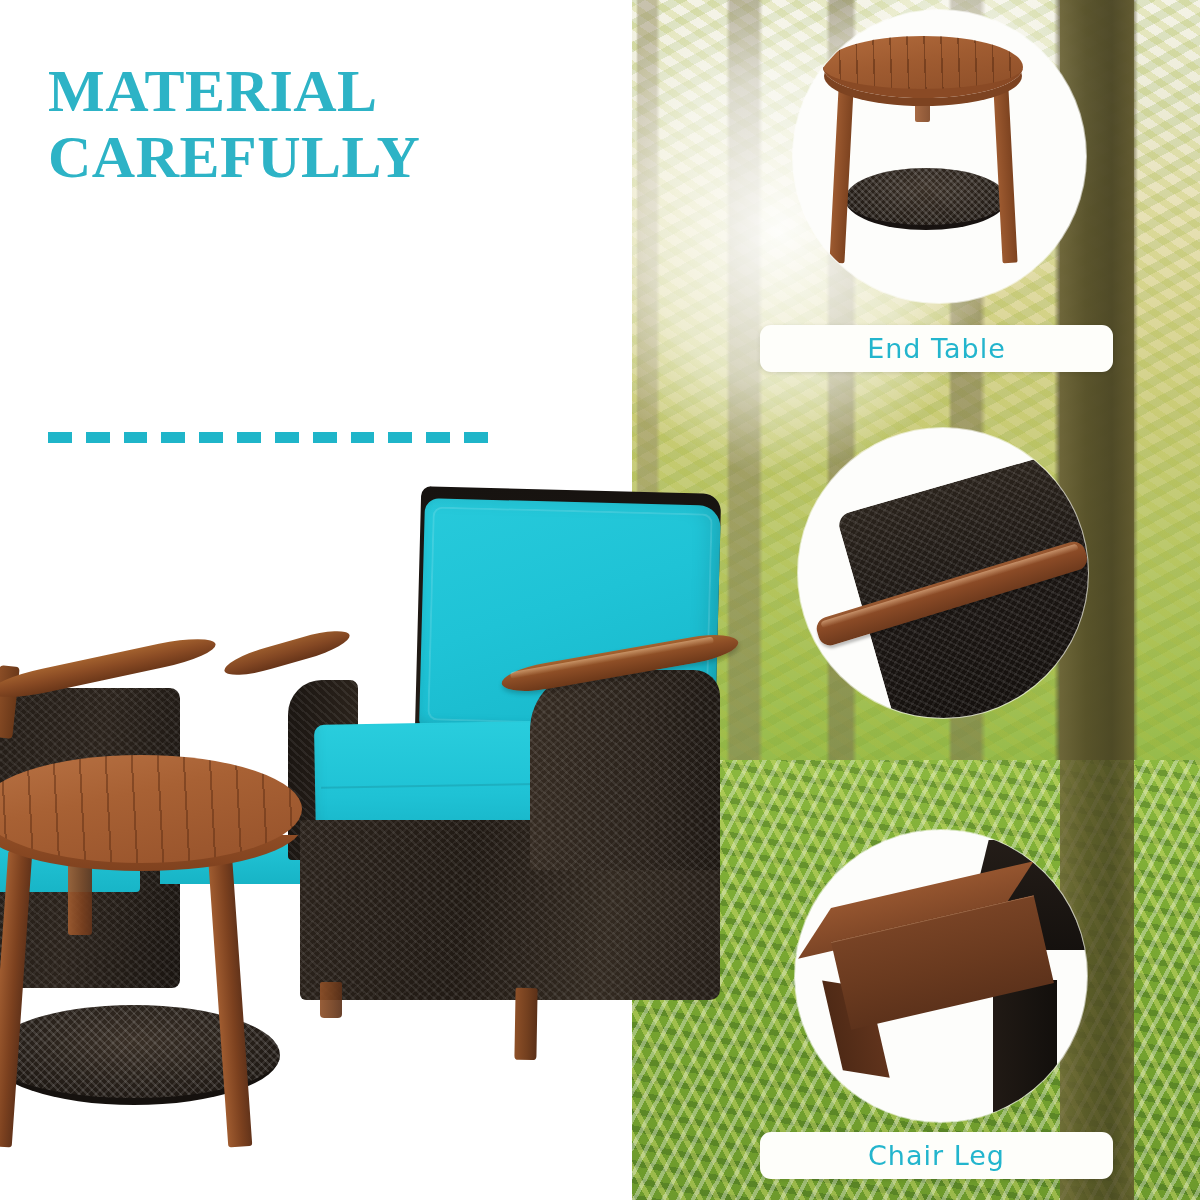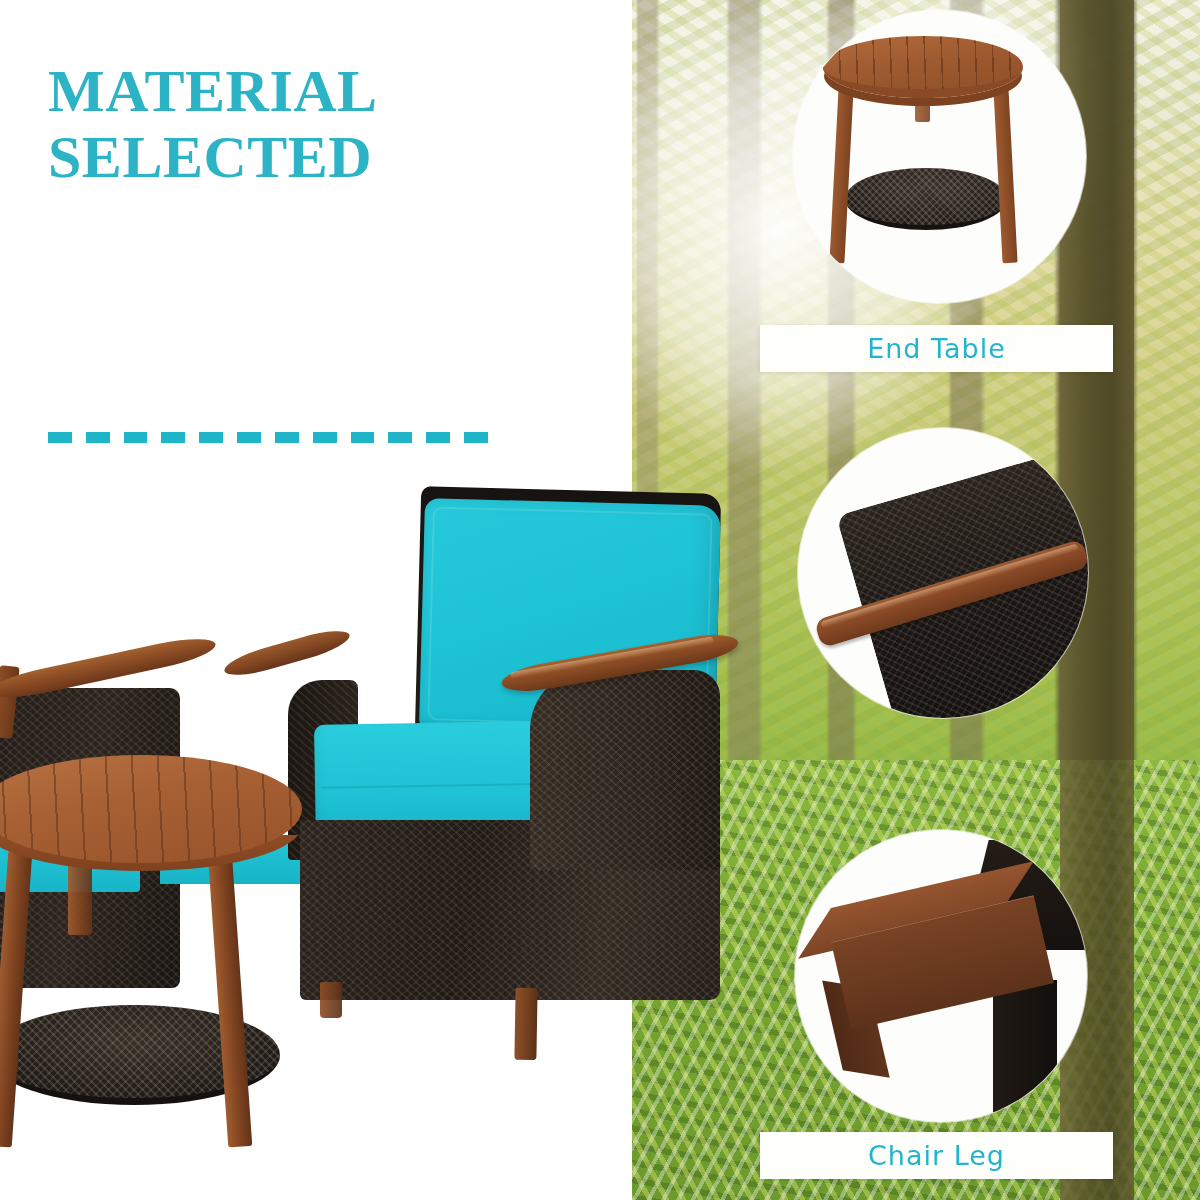--- a/index.html
+++ b/index.html
@@ -149,21 +149,21 @@
   }
   .cl-end {
     position:absolute; left:30px; top:158px; width:44px; height:92px;
     transform:rotate(-13deg) skewY(22deg); transform-origin:100% 0;
     background:linear-gradient(90deg,#4f2a16 0%, #60331c 100%);
   }
 
   
   .pill {
     position:absolute; left:760px; width:353px; height:47px;
-    background:#fefefa; border-radius:0; z-index:6;
+    background:#fefefa; border-radius:11px; z-index:6;
     display:flex; align-items:center; justify-content:center;
     box-shadow:0 1px 4px rgba(0,0,0,.12);
   }
   .pill span {
     font-family:"DejaVu Sans", sans-serif;
     font-size:27px; color:#23b5cd; letter-spacing:1px;
   }
   .p1 { top:325px; }
   .p2 { top:733px; }
   .p3 { top:1132px; }
@@ -300,21 +300,21 @@
 <div class="page">
 
   <div class="forest"></div>
   <div class="forest-ground"></div>
   <div class="forest-trunk-right"></div>
 
   <div class="left-panel"></div>
 
   <div class="headline">
     <span class="ln">MATERIAL</span>
-    <span class="ln">SELECTED</span>
+    <span class="ln">CAREFULLY</span>
   </div>
 
   <div class="divider" id="divider">
       <i style="background: rgb(31, 181, 201);"></i>
       <i style="background: rgb(31, 181, 201);"></i>
       <i style="background: rgb(31, 181, 201);"></i>
       <i style="background: rgb(31, 181, 201);"></i>
       <i style="background: rgb(31, 181, 201);"></i>
       <i style="background: rgb(31, 181, 201);"></i>
       <i style="background: rgb(31, 181, 201);"></i>

